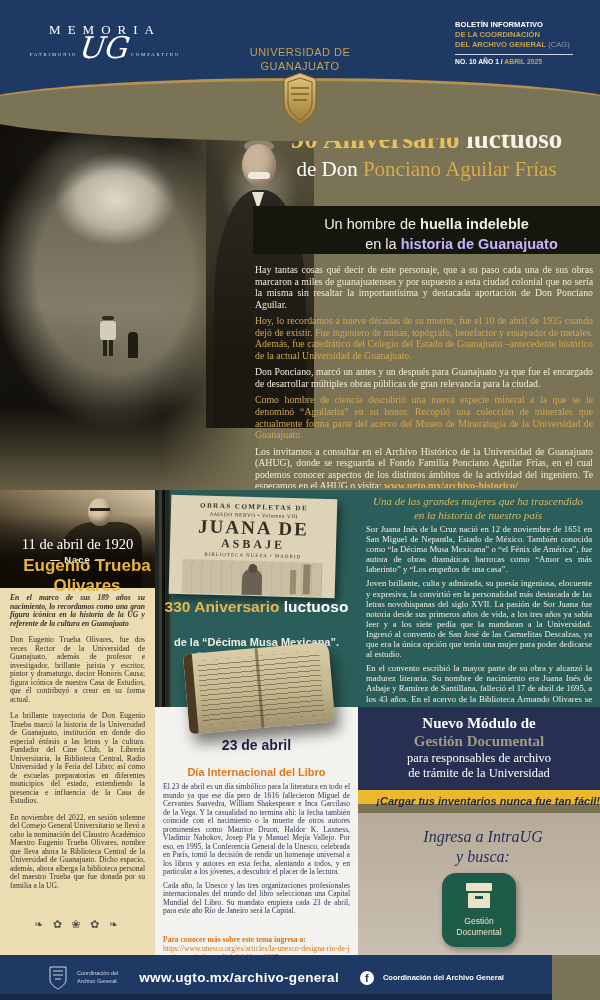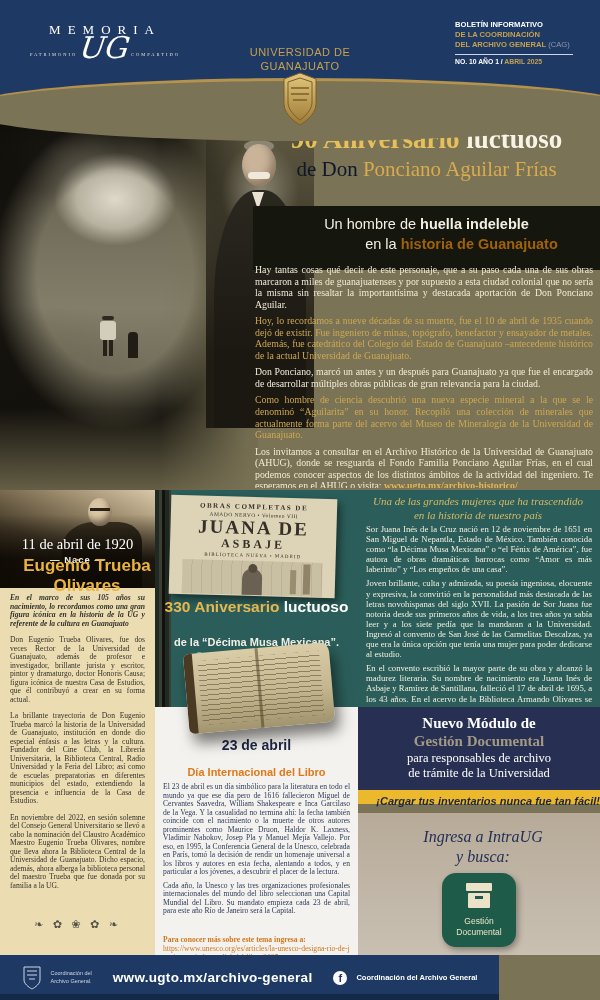--- a/index.html
+++ b/index.html
@@ -59,28 +59,28 @@
   #ponciano .mustache{position:absolute;left:42px;top:80px;width:22px;height:7px;border-radius:4px;background:#efe9dc;}
   #ponciano .body{position:absolute;left:8px;top:98px;width:92px;height:238px;border-radius:46% 46% 0 0;
       background:linear-gradient(180deg,#2b2820,#1b1812 70%);}
   #ponciano .shirt{position:absolute;left:46px;top:100px;width:12px;height:18px;
       background:#e9e2d2;clip-path:polygon(50% 0,100% 0,50% 100%,0 0);}
   #hero-ornament{left:253px;top:18px;width:347px;text-align:center;}
   #hero-title{left:253px;top:40px;width:347px;text-align:center;line-height:1.15;}
   .ht1{font-size:27px;font-weight:bold;}
   .ht1 .acc{color:#e7c05a;} .ht1 .rest{color:#f7f3e6;}
   .ht2{font-size:21px;margin-top:2px;}
-  .ht2 .pre{color:#0f172a;} .ht2 .acc{color:#d8ab4e;}
-  #hero-banner{left:253px;top:122px;width:347px;height:64px;background:#15160e;
+  .ht2 .pre{color:#ffffff;} .ht2 .acc{color:#d8ab4e;}
+  #hero-banner{left:253px;top:122px;width:347px;height:48px;background:#15160e;
       font-family:"Liberation Sans",sans-serif;font-size:14.5px;color:#f3efe2;
       padding-top:9px;box-sizing:border-box;line-height:1.35;}
   .hb1{text-align:center;}
   .hb1 b{font-weight:bold;}
   .hb2{text-align:center;padding-left:70px;}
-  .hb2 .acc{color:#a16207;font-weight:bold;}
+  .hb2 .acc{color:#c4b5fd;font-weight:bold;}
   #hero-paras{left:255px;top:180px;width:338px;height:224px;overflow:hidden;
       font-size:9.8px;line-height:1.18;text-align:justify;}
   #hero-paras p{margin:0 0 5px 0;}
   .hp-white{color:#f3ecd9;} .hp-gold{color:#cfa952;}
   .hp-link{color:#e0b65a;font-weight:bold;}
 
   
   #teal{left:155px;top:490px;width:445px;height:217px;background:#2b5e5a;}
   #spines{left:155px;top:490px;width:16px;height:217px;
       background:repeating-linear-gradient(90deg,#1f2a24 0 4px,#3a3f33 4px 7px,#14100c 7px 10px);}
@@ -166,21 +166,21 @@
       font-size:11px;color:#1c2440;line-height:23px;}
   #intra{left:358px;top:813px;width:242px;height:142px;z-index:2;
       background:linear-gradient(180deg,#b7aa99,#c9c0b2);text-align:center;}
   .intra-cta{margin-top:14px;color:#233055;font-style:italic;font-size:16px;line-height:1.25;padding-left:8px;}
   #gd-btn{position:absolute;left:84px;top:60px;width:74px;height:74px;background:#1e5c49;
       border-radius:14px;box-shadow:2px 3px 6px rgba(0,0,0,.35);text-align:center;padding-top:9px;
       box-sizing:border-box;cursor:pointer;}
   #gd-btn .lbl{color:#ece2c8;font-family:"Liberation Sans",sans-serif;font-size:8.5px;line-height:1.25;margin-top:3px;}
 
   
-  #footer{left:0;top:955px;width:499px;height:45px;background:#1e3a64;z-index:5;
+  #footer{left:0;top:955px;width:552px;height:45px;background:#1e3a64;z-index:5;
       display:flex;align-items:center;justify-content:center;gap:9px;
       font-family:"Liberation Sans",sans-serif;}
   #footer .darkline{position:absolute;left:0;bottom:0;width:100%;height:6px;background:#142947;}
   .ft-org{color:#cdd5e6;font-size:5.5px;line-height:1.3;}
   .ft-url{color:#fff;font-weight:bold;font-size:13.5px;letter-spacing:.3px;margin:0 12px;}
   .fb-ic{width:14px;height:14px;border-radius:50%;background:#fff;color:#1e3a64;
       font-weight:bold;font-size:11px;line-height:14px;text-align:center;}
   .fb-ic::before{content:"f";}
   .ft-fb{color:#fff;font-weight:bold;font-size:7.5px;}
 </style>
@@ -319,21 +319,21 @@
     <div id="trueba-photo">
       <div class="body"></div>
         <div class="face"></div>
         <div class="glasses"></div>
         <div class="shade"></div>
     </div>
     <div class="tp-date">11 de abril de 1920</div>
     <div class="tp-nace">—  Nace  —</div>
     <div class="tp-name">Eugenio Trueba Olivares</div>
     <div id="trueba-text">
-      <p class="intro">En el marco de sus 105 años su nacimiento, lo recordamos como una gran figura icónica en la historia de la UG y referente de la cultura en Guanajuato</p>
+      <p class="intro">En el marco de sus 189 años su nacimiento, lo recordamos como una gran figura icónica en la historia de la UG y referente de la cultura en Guanajuato</p>
       <p>Don Eugenio Trueba Olivares, fue dos veces Rector de la Universidad de Guanajuato, además de profesor e investigador, brillante jurista y escritor, pintor y dramaturgo, doctor Honoris Causa; figura icónica de nuestra Casa de Estudios, que él contribuyó a crear en su forma actual.</p>
       <p>La brillante trayectoria de Don Eugenio Trueba marcó la historia de la Universidad de Guanajuato, institución en donde dio especial énfasis a las letras y la cultura. Fundador del Cine Club, la Librería Universitaria, la Biblioteca Central, Radio Universidad y la Feria del Libro; así como de escuelas preparatorias en diferentes municipios del estado, extendiendo la presencia e influencia de la Casa de Estudios.</p>
       <p>En noviembre del 2022, en sesión solemne del Consejo General Universitario se llevó a cabo la nominación del Claustro Académico Maestro Eugenio Trueba Olivares, nombre que lleva ahora la Biblioteca Central de la Universidad de Guanajuato. Dicho espacio, además, ahora alberga la biblioteca personal del maestro Trueba que fue donada por su familia a la UG.</p>
     </div>
     <div id="trueba-orn">❧ ✿ ❀ ✿ ❧</div>
   </div>
 
   <div id="libro" class="abs">
     <div id="libro-inner">
       <div class="lb-date">23 de abril</div>

